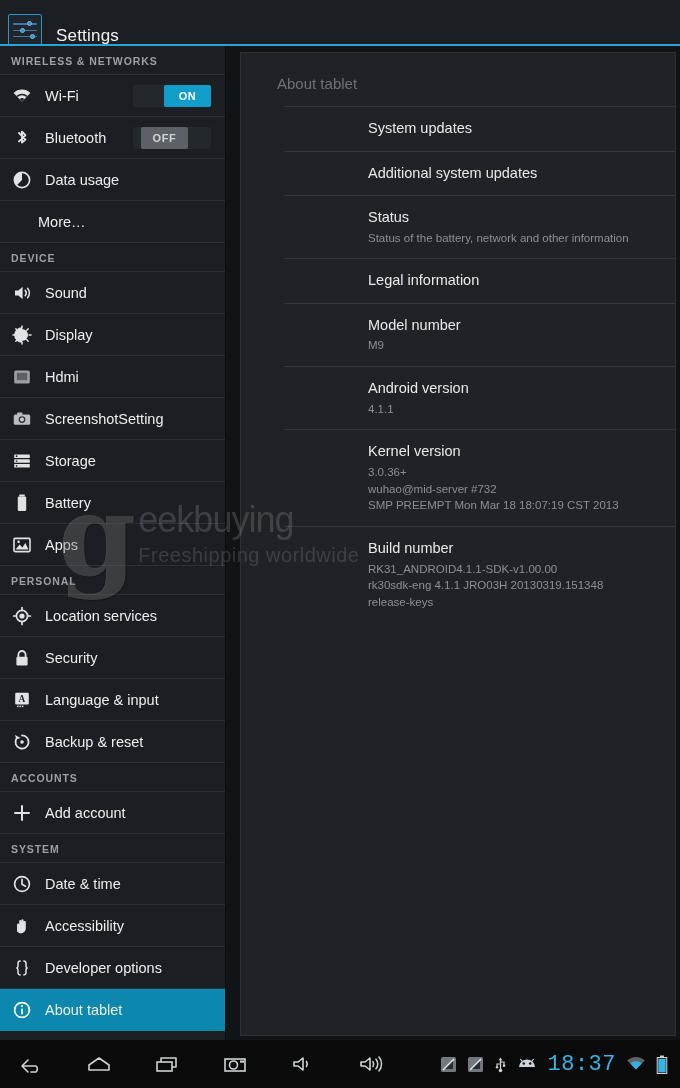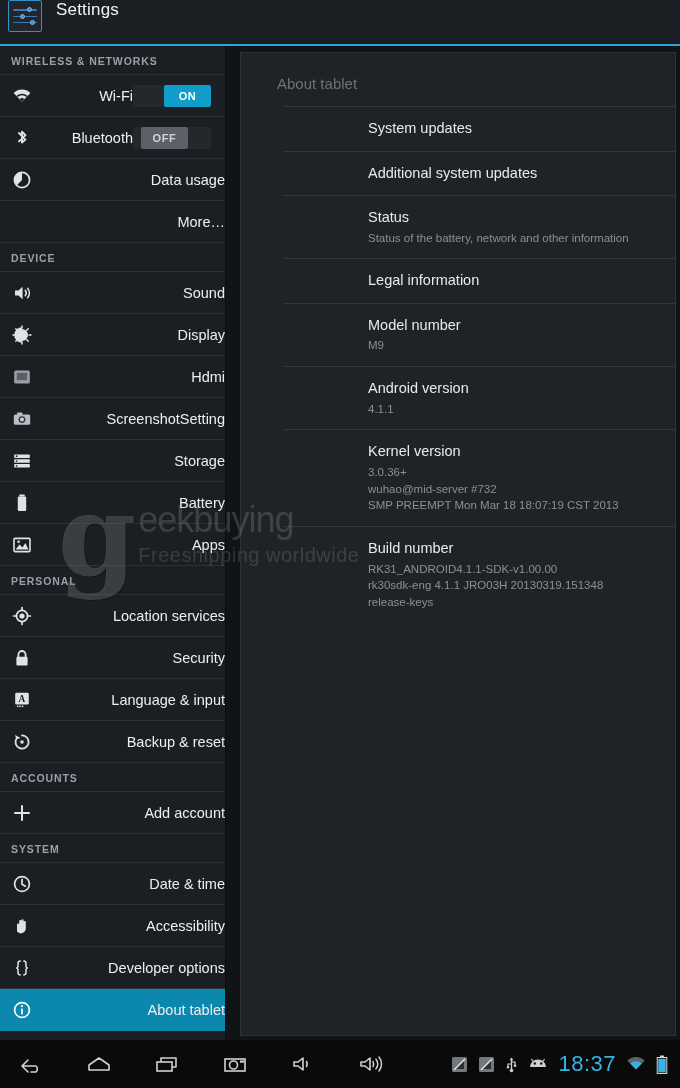--- a/index.html
+++ b/index.html
@@ -13,21 +13,21 @@
     position: relative;
     width: 680px; height: 1088px;
     background: #15181b;
     display: flex; flex-direction: column;
   }
 
   
   #action-bar {
     height: 46px; flex: 0 0 46px;
     background: #1b1f24;
-    display: flex; align-items: flex-start;
+    display: flex; align-items: flex-end;
     padding-left: 8px;
     position: relative;
   }
   #action-bar::after {
     content: ""; position: absolute;
     left: 0; right: 0; bottom: 0; height: 2px;
     background: #2aa3d6;
   }
   .app-icon {
     width: 34px; height: 32px;
@@ -74,21 +74,20 @@
     padding: 9px 0 7px 11px;
     border-bottom: 1px solid #2c3136;
     background: #1b1f24;
   }
   .s-row {
     display: flex; align-items: center;
     height: 42px; padding-left: 11px;
     border-bottom: 1px solid #2c3136;
     background: #1b1f24;
     position: relative;
-    text-align: right;
   }
   .s-row.selected { background: #0c87ad; border-bottom-color: #0c87ad; }
   .s-row.no-icon { padding-left: 38px; }
   .s-ico {
     width: 22px; flex: 0 0 22px; height: 22px;
     display: flex; align-items: center; justify-content: center;
     margin-right: 12px;
   }
   .s-label { color: #eceff1; font-size: 14.5px; flex: 1 1 auto; }
   .s-toggle {
@@ -167,21 +166,21 @@
     display: flex; align-items: center;
     position: relative;
   }
   #nav-group { display: flex; align-items: center; padding-left: 14px; gap: 34px; }
   .nav-btn {
     width: 34px; height: 30px;
     display: flex; align-items: center; justify-content: center;
   }
   #status-group {
     margin-left: auto; display: flex; align-items: center;
-    gap: 10px; padding-right: 12px;
+    gap: 10px; padding-right: 12px; font-family: Liberation Mono, monospace;
   }
   #clock { color: #33b5e5; font-size: 22px; letter-spacing: .5px; }
   .st-ico { display: flex; align-items: center; justify-content: center; }
 </style>
 </head>
 <body>
 
 <div id="screen">
 
   <div id="action-bar">

